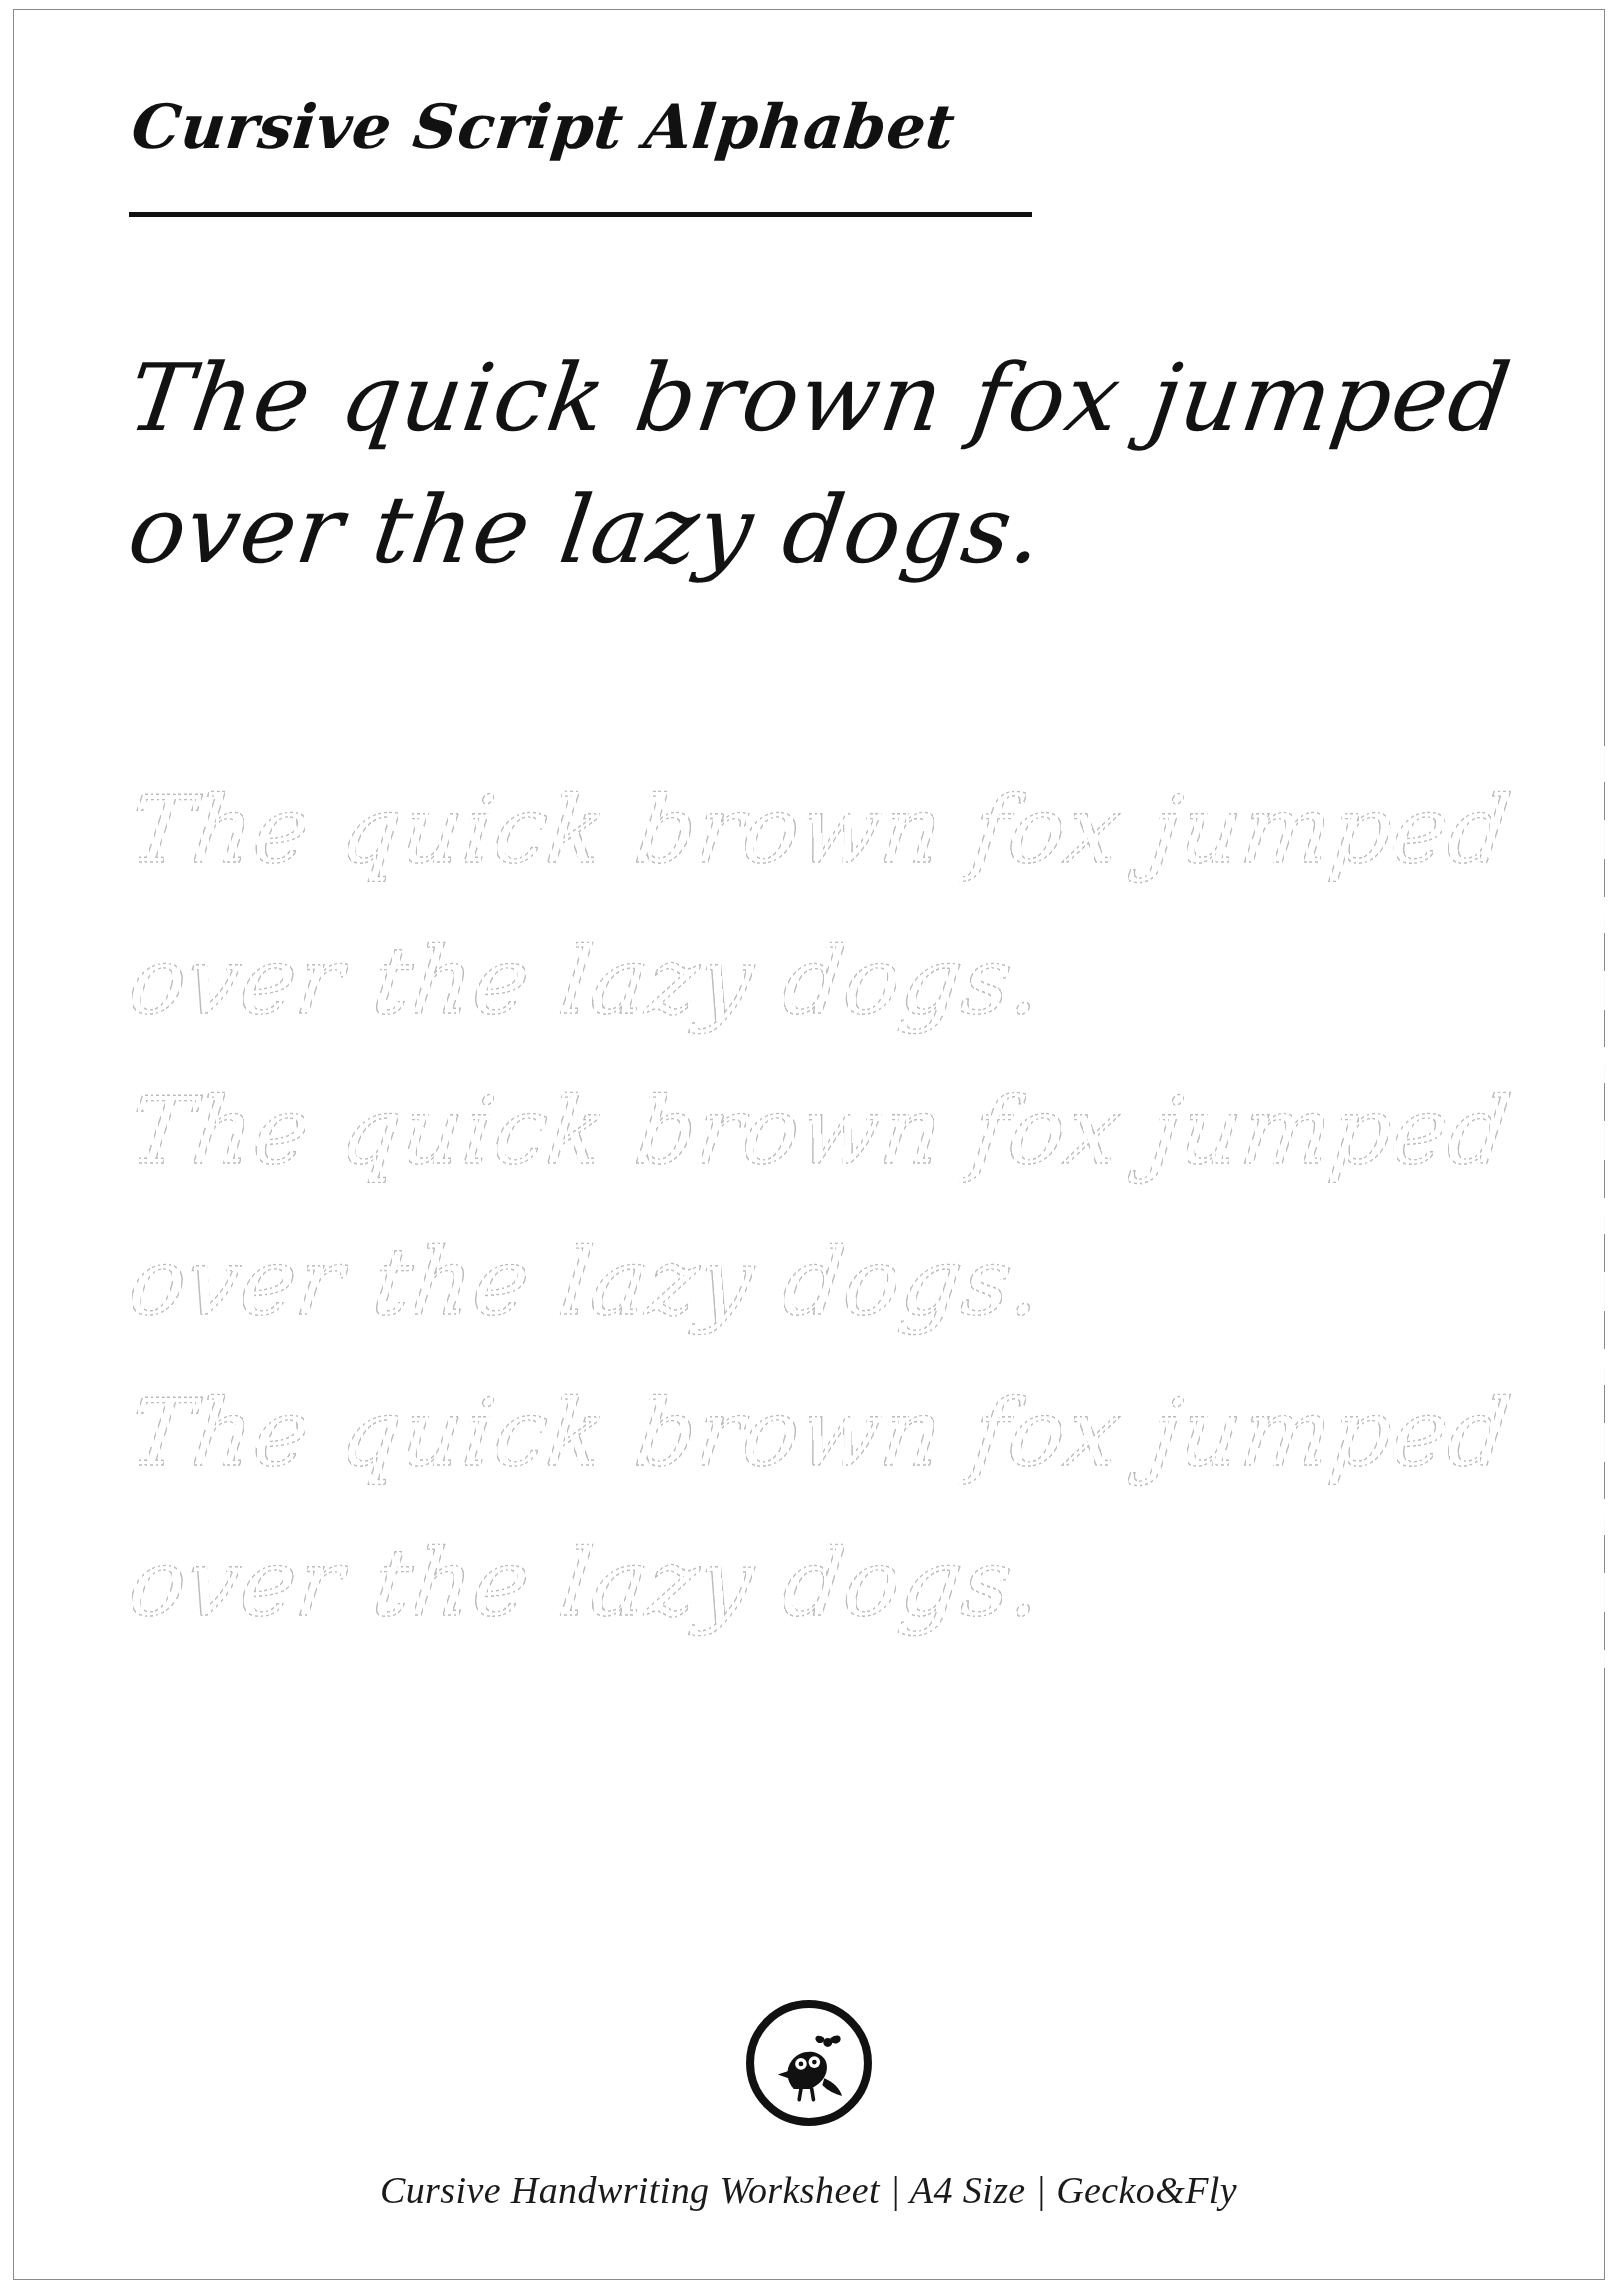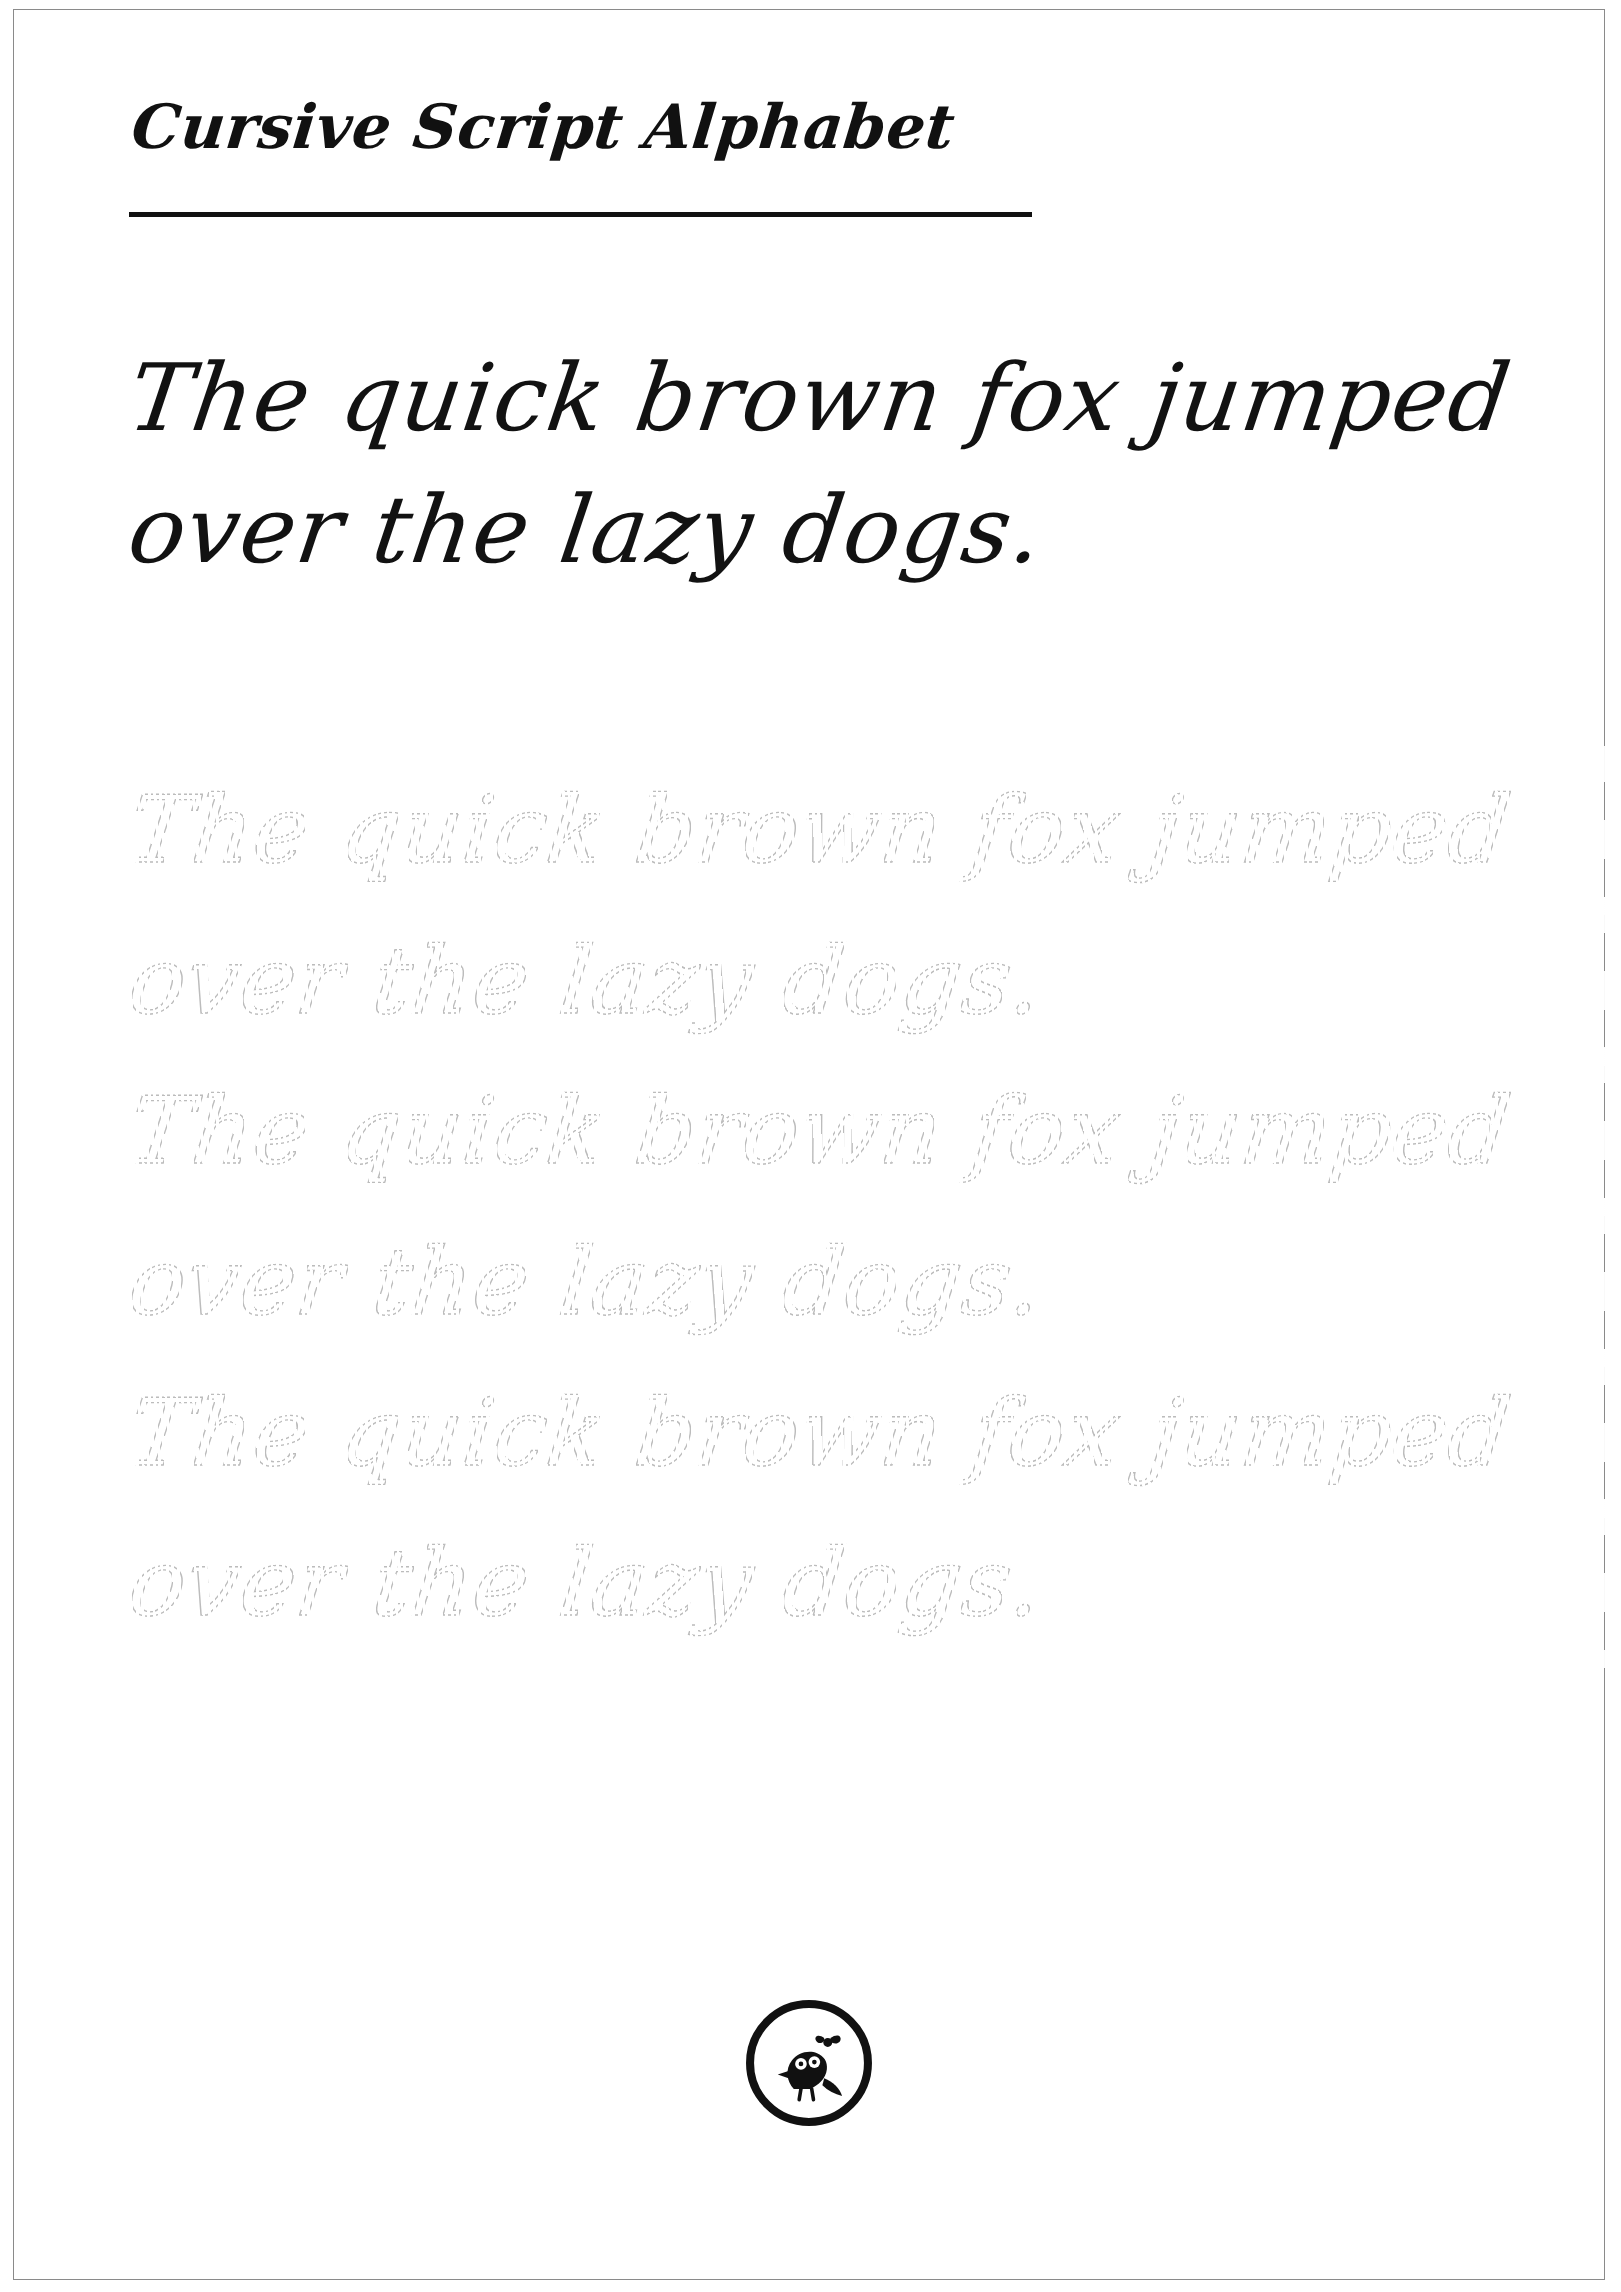--- a/index.html
+++ b/index.html
@@ -202,16 +202,17 @@
         <path d="M52 84 L40 88 L52 92 Z" fill="#111111"></path>
 
         <circle cx="96" cy="52" r="5" fill="#111111"></circle>
         <path d="M99 47 C106 42 112 44 110 50 C108 54 102 54 99 51 Z" fill="#111111"></path>
         <path d="M92 47 C86 42 80 45 83 50 C85 54 90 53 92 50 Z" fill="#111111"></path>
 
         <path d="M66 104 L64 116 M78 104 L80 116" stroke="#111111" stroke-width="4" fill="none" stroke-linecap="round"></path>
       </svg>
     </div>
 
+    <div class="footer">Cursive Handwriting Worksheet | A4 Size | Gecko&amp;Fly</div>
 
   </div>
 </div>
 
 
 </body></html>

